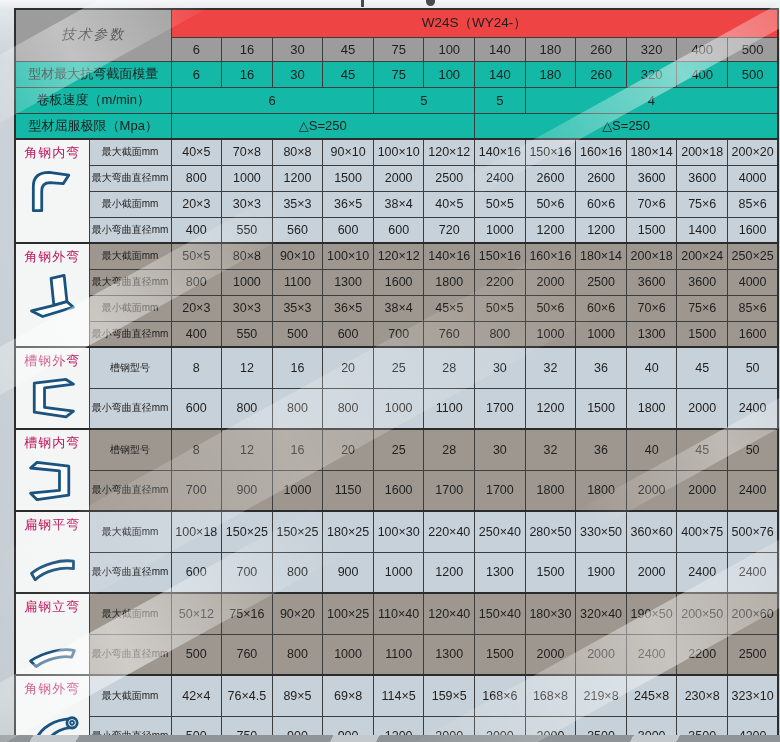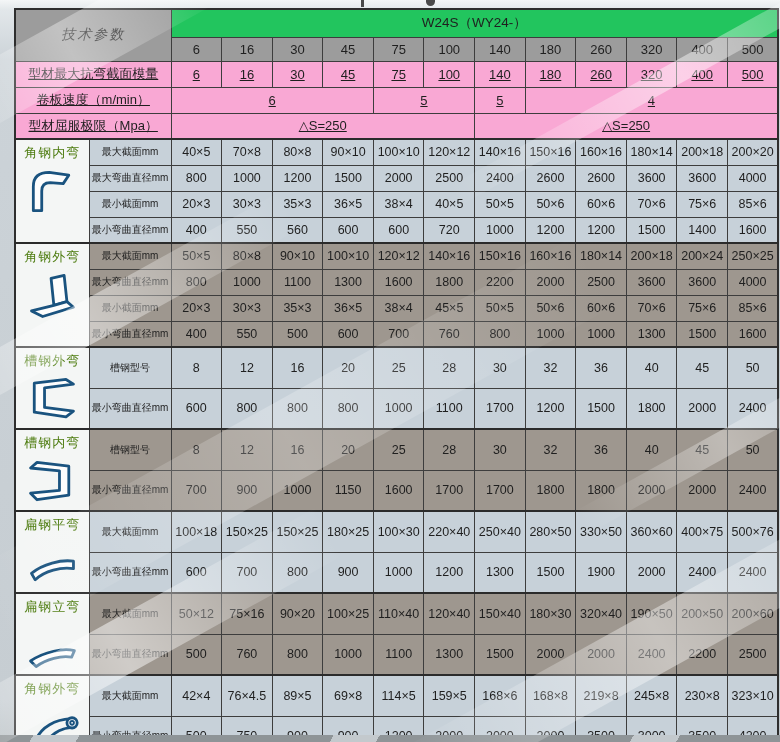--- a/index.html
+++ b/index.html
@@ -26,31 +26,31 @@
   }
   td {
     border:1px solid #3d3d3d;
     text-align:center; vertical-align:middle;
     color:#1f1f1f; overflow:hidden; white-space:nowrap;
   }
   tr.h-r1 { height:28px; } tr.h-r2 { height:24px; }
   tr.h-top { height:26px; } tr.h4 { height:26px; } tr.h2 { height:25px; }
 
   td.corner { font-size:14px; background:#9c9c9c; letter-spacing:2px;font-style:italic; }
-  td.model  { font-size:13.5px; background:#22c55e;margin-left:31px; }
+  td.model  { font-size:13.5px; background:#ef4444;margin-left:31px; }
   td.col-h  { font-size:13px;  background:#9c9c9c; }
-  tr.hdr-row td { background:#f9a8d4; font-size:13px;text-decoration:underline; }
+  tr.hdr-row td { background:#14b8a6; font-size:13px; }
   tr.hdr-row td.row-label { font-size:13px; }
 
   tr.g-light td { background:#c7d1d9; }
   tr.g-dark  td { background:#9e978f; }
   tr.group-start td { border-top:2px solid #2b2b2b; }
 
   td.cat-cell { background:#f4f6f5 !important; vertical-align:top; padding-top:2px; }
-  .cat-label { font-size:13px; color:#4d7c0f; padding-top:2px; letter-spacing:1px; }
+  .cat-label { font-size:13px; color:#be185d; padding-top:2px; letter-spacing:1px; }
   .cat-cell svg { display:block; margin:2px auto 0 auto; width:56px; height:56px; }
   td.sub-label { font-size:10px; }
   td.val { font-size:12.5px; }
 
   
   .glare {
     position:absolute; pointer-events:none; z-index:3;
     background:linear-gradient(90deg,rgba(255,255,255,0) 0%,rgba(255,255,255,.85) 50%,rgba(255,255,255,0) 100%);
   }
   .gl1 { left:420px; top:60px;  width:520px; height:22px; transform:rotate(-29deg); opacity:.55; }

